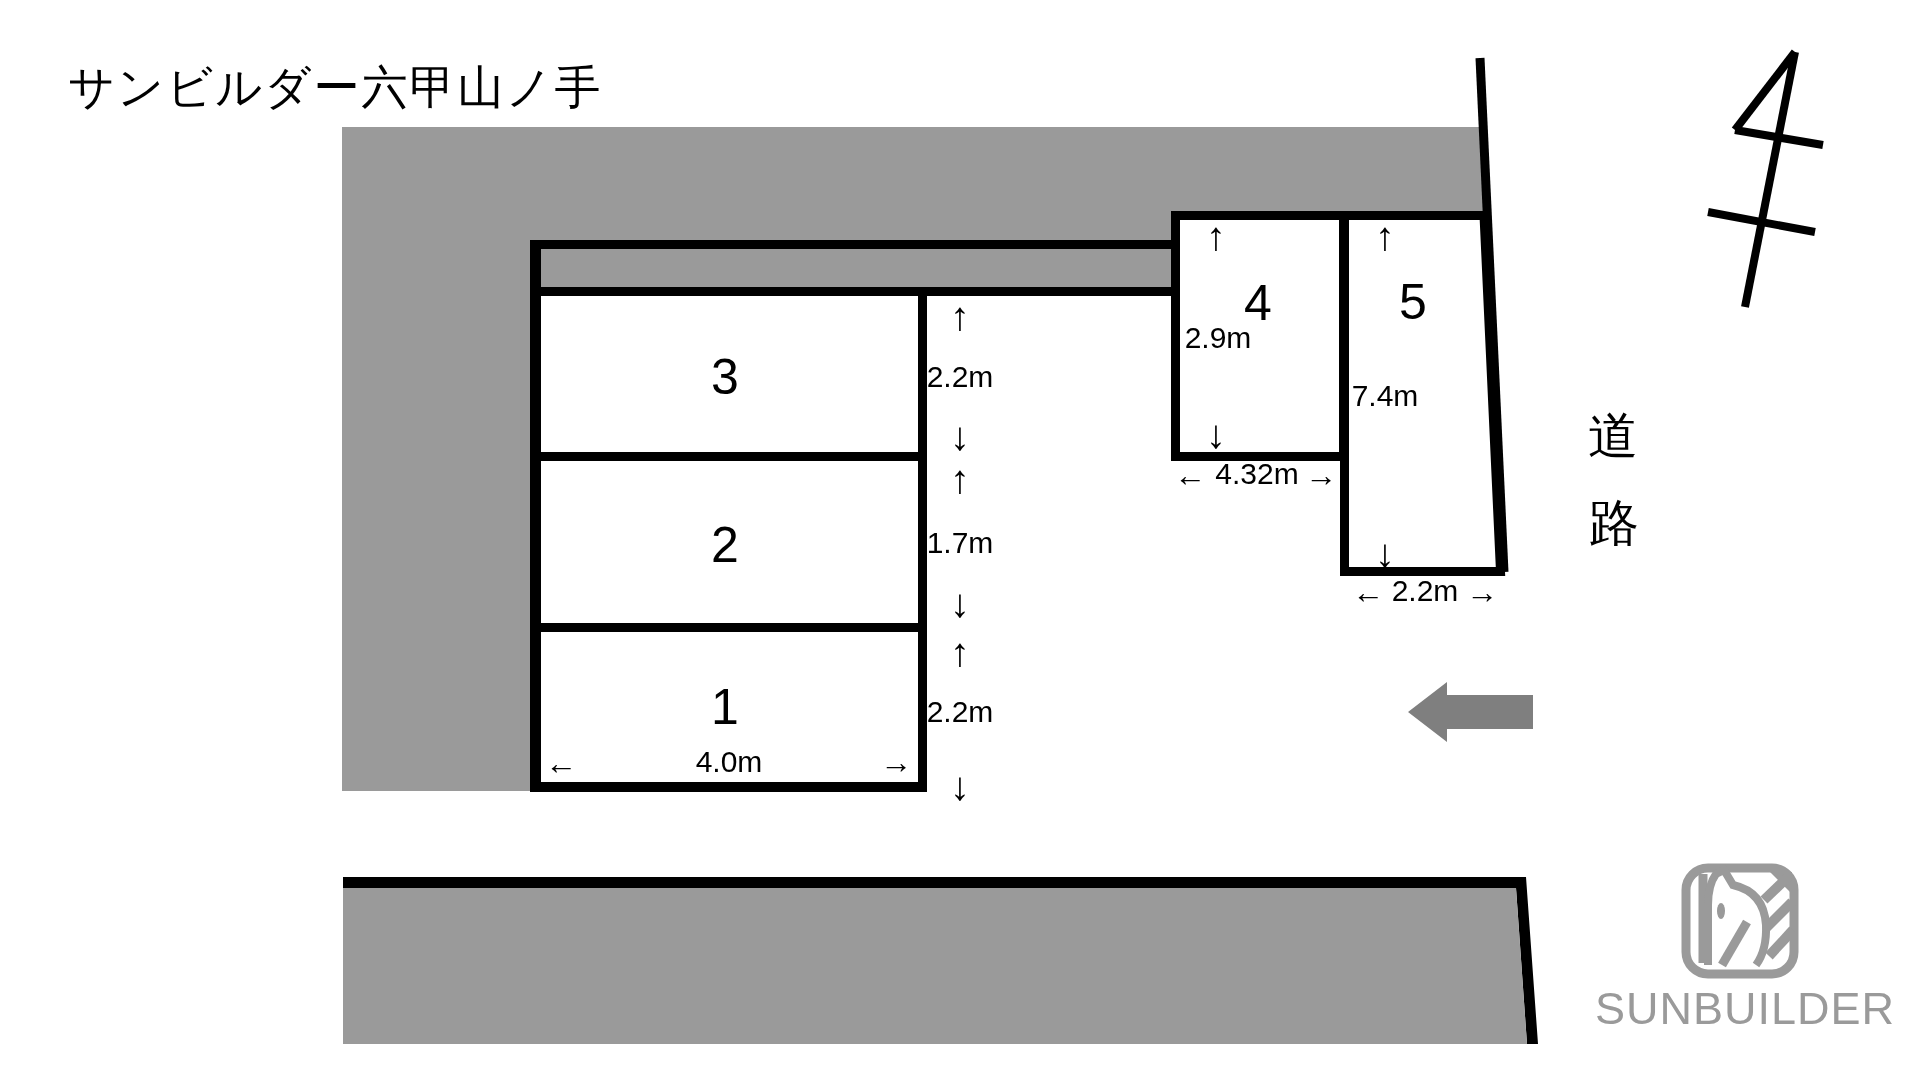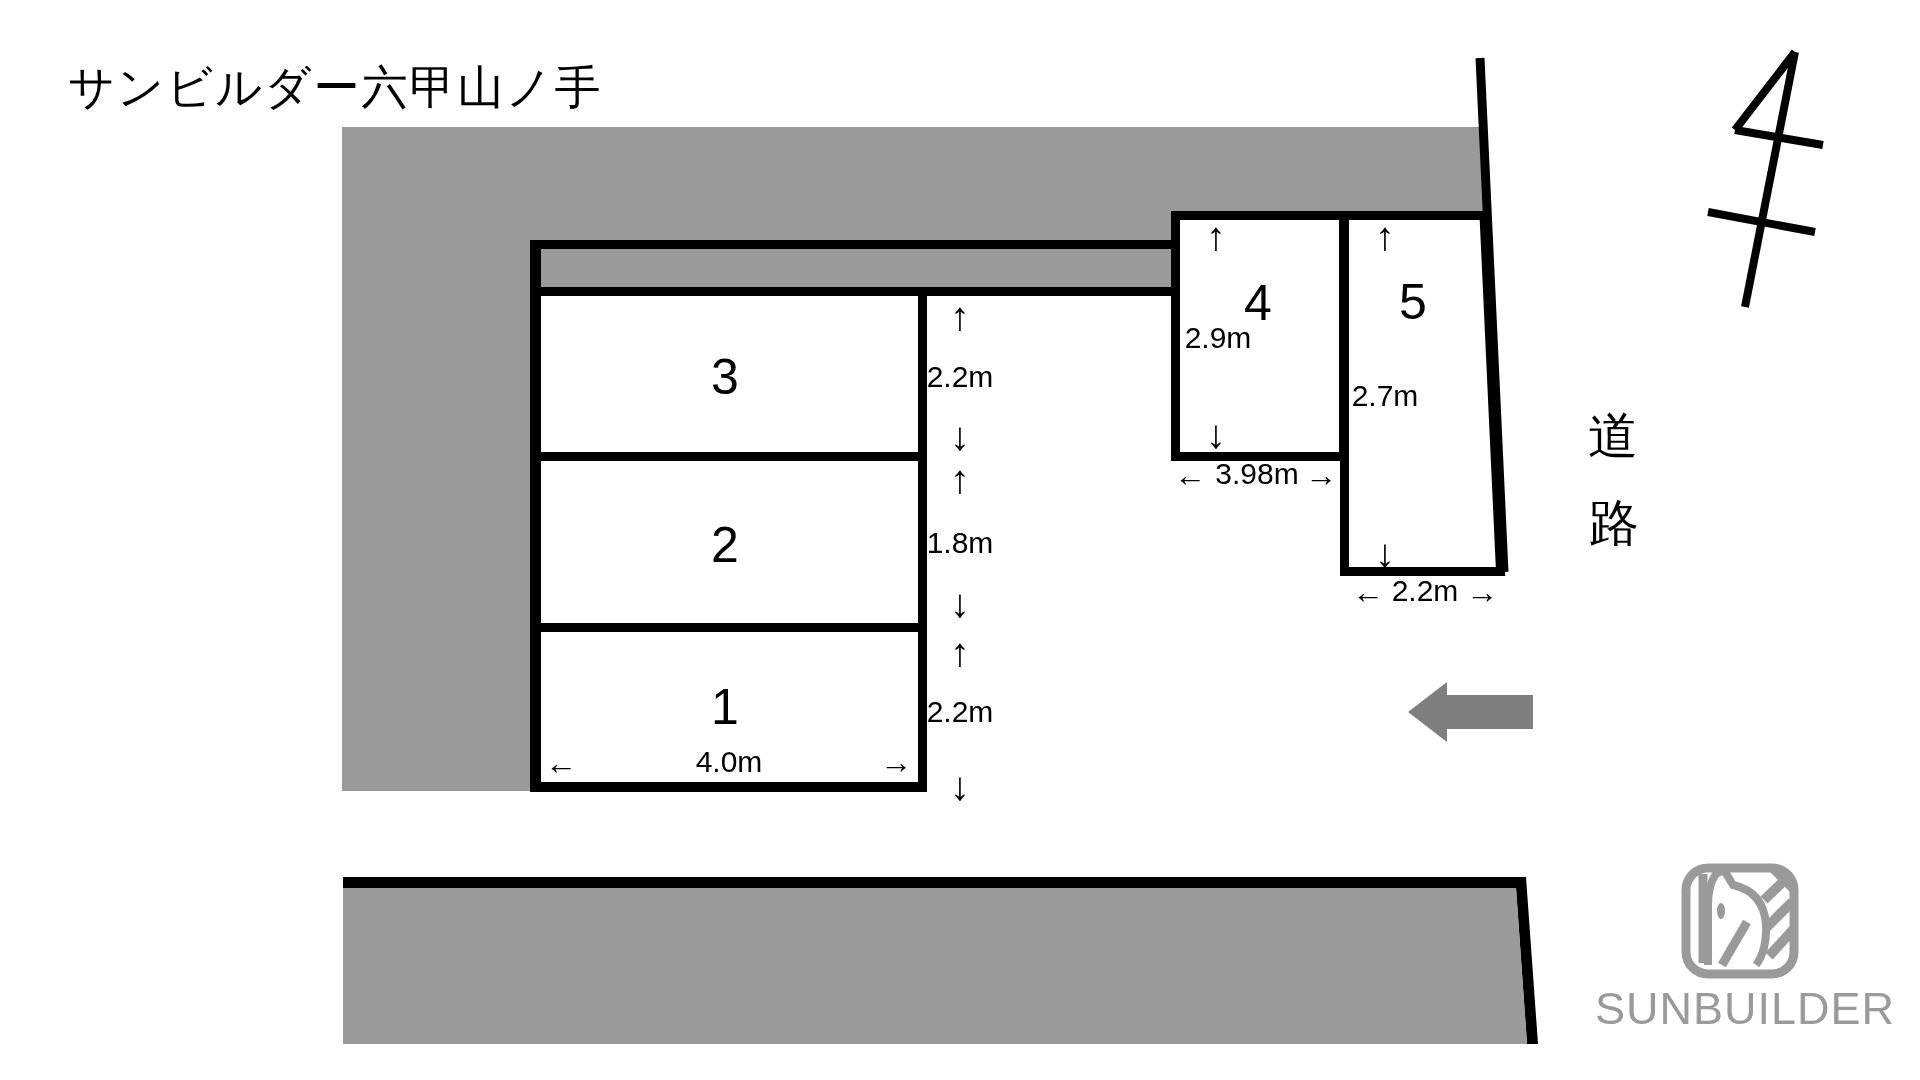--- a/index.html
+++ b/index.html
@@ -81,38 +81,38 @@
 
   <div class="lbl arrow-h" style="left:561px;top:763px;">←</div>
   <div class="lbl dim" style="left:729px;top:762px;">4.0m</div>
   <div class="lbl arrow-h" style="left:896px;top:762px;">→</div>
 
   <div class="lbl arrow-v" style="left:960px;top:316px;">↑</div>
   <div class="lbl dim" style="left:960px;top:377px;">2.2m</div>
   <div class="lbl arrow-v" style="left:960px;top:436px;">↓</div>
 
   <div class="lbl arrow-v" style="left:960px;top:479px;">↑</div>
-  <div class="lbl dim" style="left:960px;top:543px;">1.8m</div>
+  <div class="lbl dim" style="left:960px;top:543px;">1.7m</div>
   <div class="lbl arrow-v" style="left:960px;top:603px;">↓</div>
 
   <div class="lbl arrow-v" style="left:960px;top:652px;">↑</div>
   <div class="lbl dim" style="left:960px;top:712px;">2.2m</div>
   <div class="lbl arrow-v" style="left:960px;top:786px;">↓</div>
 
   <div class="lbl num" style="left:1258px;top:303px;">4</div>
   <div class="lbl arrow-v" style="left:1216px;top:236px;">↑</div>
   <div class="lbl dim" style="left:1218px;top:338px;">2.9m</div>
   <div class="lbl arrow-v" style="left:1216px;top:434px;">↓</div>
   <div class="lbl arrow-h" style="left:1190px;top:475px;">←</div>
-  <div class="lbl dim" style="left:1257px;top:474px;">3.98m</div>
+  <div class="lbl dim" style="left:1257px;top:474px;">4.32m</div>
   <div class="lbl arrow-h" style="left:1321px;top:475px;">→</div>
 
   <div class="lbl num" style="left:1413px;top:302px;">5</div>
   <div class="lbl arrow-v" style="left:1385px;top:236px;">↑</div>
-  <div class="lbl dim" style="left:1385px;top:396px;">2.7m</div>
+  <div class="lbl dim" style="left:1385px;top:396px;">7.4m</div>
   <div class="lbl arrow-v" style="left:1385px;top:553px;">↓</div>
   <div class="lbl arrow-h" style="left:1368px;top:592px;">←</div>
   <div class="lbl dim" style="left:1425px;top:591px;">2.2m</div>
   <div class="lbl arrow-h" style="left:1482px;top:592px;">→</div>
 
   <div class="lbl kanji" style="left:1613px;top:436px;">道</div>
   <div class="lbl kanji" style="left:1614px;top:523px;">路</div>
 
   <div class="logo-text">SUNBUILDER</div>
 

